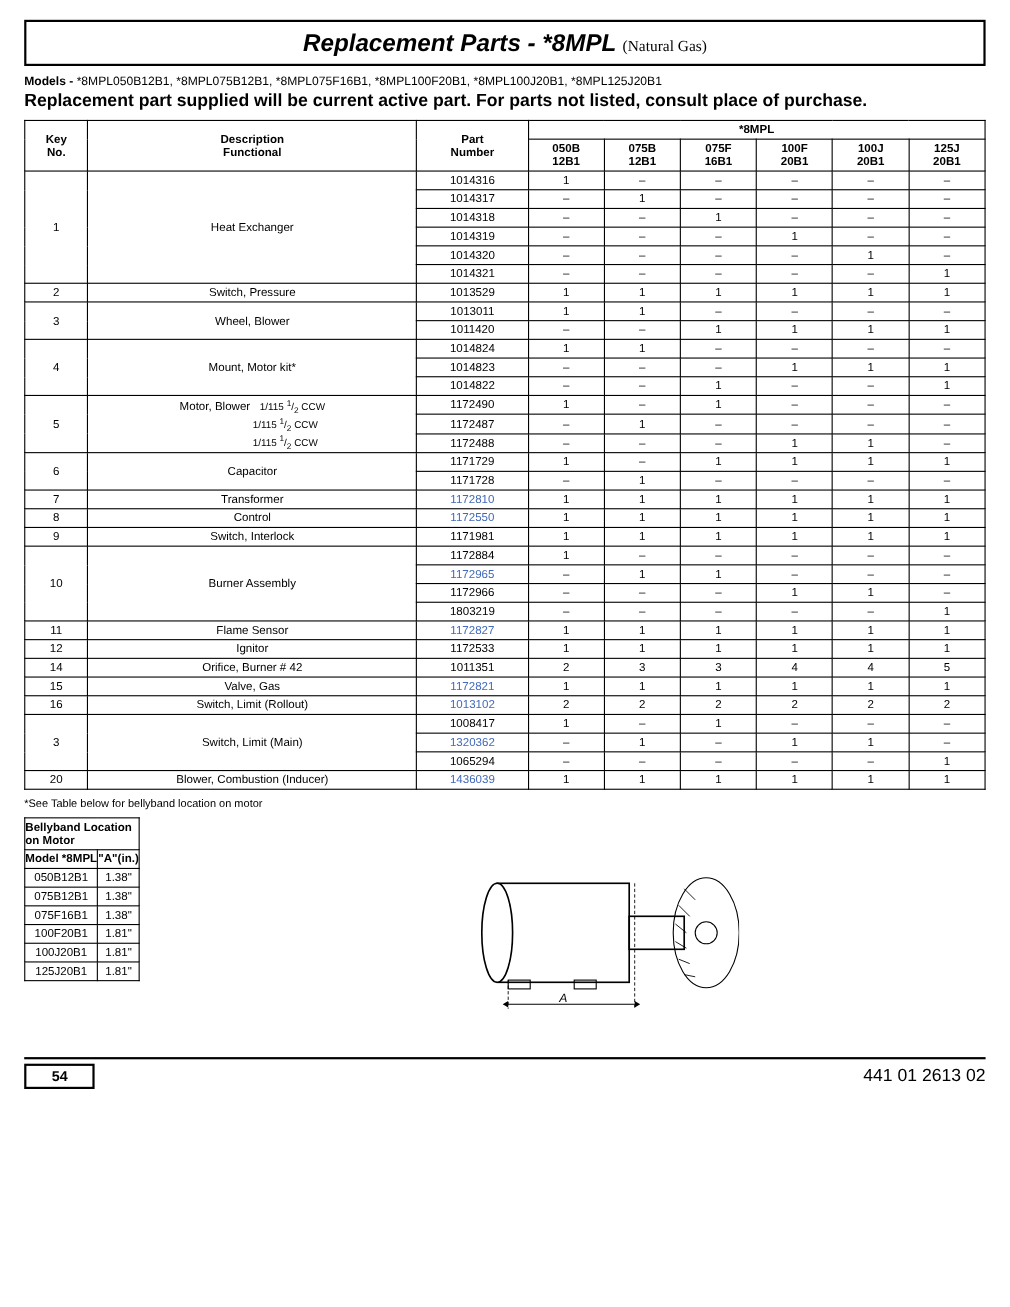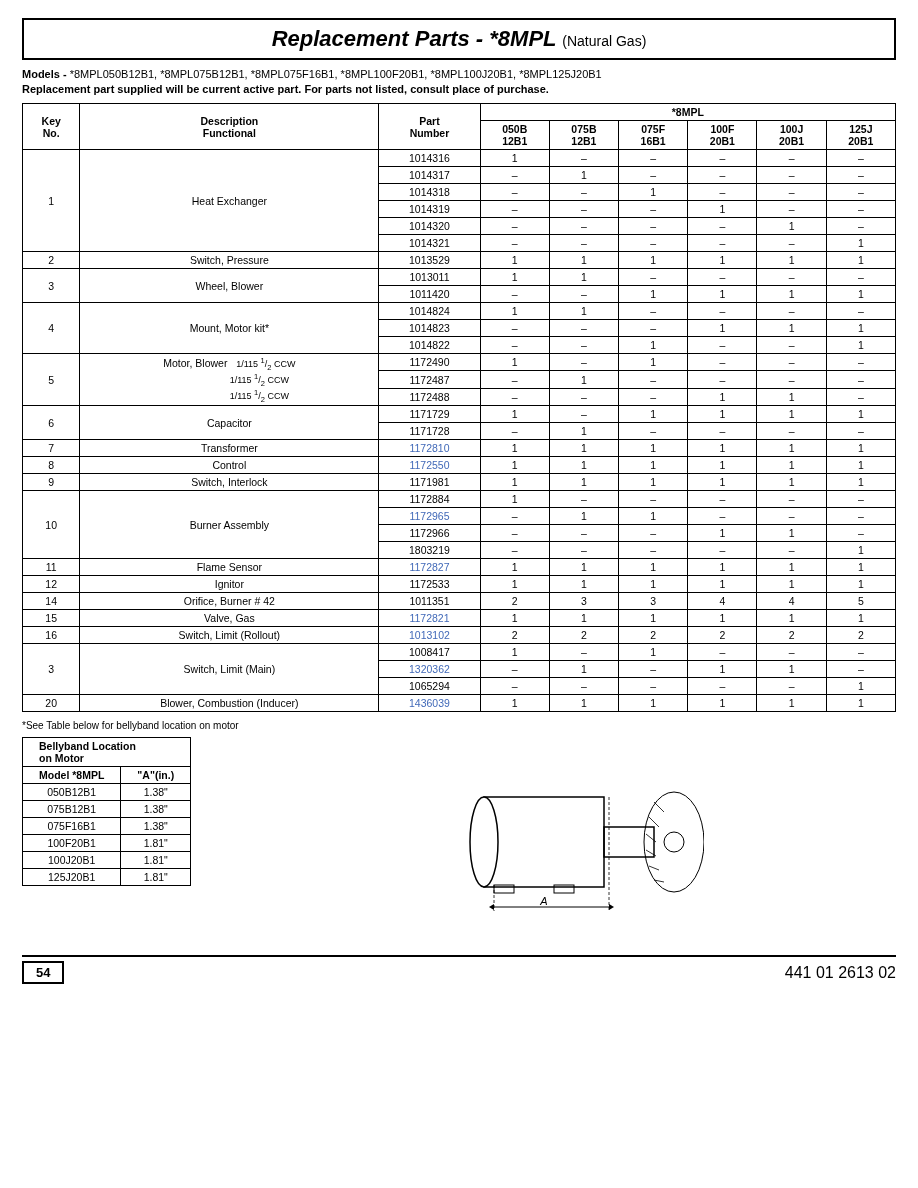--- a/index.html
+++ b/index.html
@@ -18,28 +18,29 @@
       font-style: italic;
       font-weight: bold;
       border: 2px solid #000;
       padding: 6px 10px;
       margin-bottom: 8px;
     }
     .page-title span.natural {
       font-size: 14px;
       font-weight: normal;
       font-style: normal;
+      font-family: Liberation Serif, serif;
     }
     .models-line {
       font-size: 11px;
       margin-bottom: 3px;
     }
     .models-line strong { font-weight: bold; }
     .replacement-note {
-      font-size: 11px;
+      font-size: 16px;
       font-weight: bold;
       margin-bottom: 8px;
     }
     .main-table {
       width: 100%;
       border-collapse: collapse;
       font-size: 10.5px;
       margin-bottom: 8px;
     }
     .main-table th, .main-table td {
@@ -65,21 +66,21 @@
       align-items: flex-start;
       gap: 20px;
       margin-top: 4px;
     }
     .bellyband-table {
       border-collapse: collapse;
       font-size: 10.5px;
     }
     .bellyband-table th, .bellyband-table td {
       border: 1px solid #000;
-      padding: 2px 16px;
+      padding: 2px 0;
       text-align: center;
     }
     .bellyband-table .title-cell {
       text-align: left;
       font-weight: bold;
     }
     .motor-diagram {
       flex: 1;
       display: flex;
       align-items: center;
@@ -88,21 +89,21 @@
     .footer-bar {
       display: flex;
       justify-content: space-between;
       align-items: center;
       margin-top: 18px;
       border-top: 2px solid #000;
       padding-top: 4px;
     }
     .page-num-box {
       border: 2px solid #000;
-      padding: 2px 12px;
+      padding: 2px 23px;
       font-weight: bold;
       font-size: 13px;
     }
     .doc-num {
       font-size: 16px;
     }
     .blue-link { color: #4169b8; }
   </style>
 </head>
 <body>

